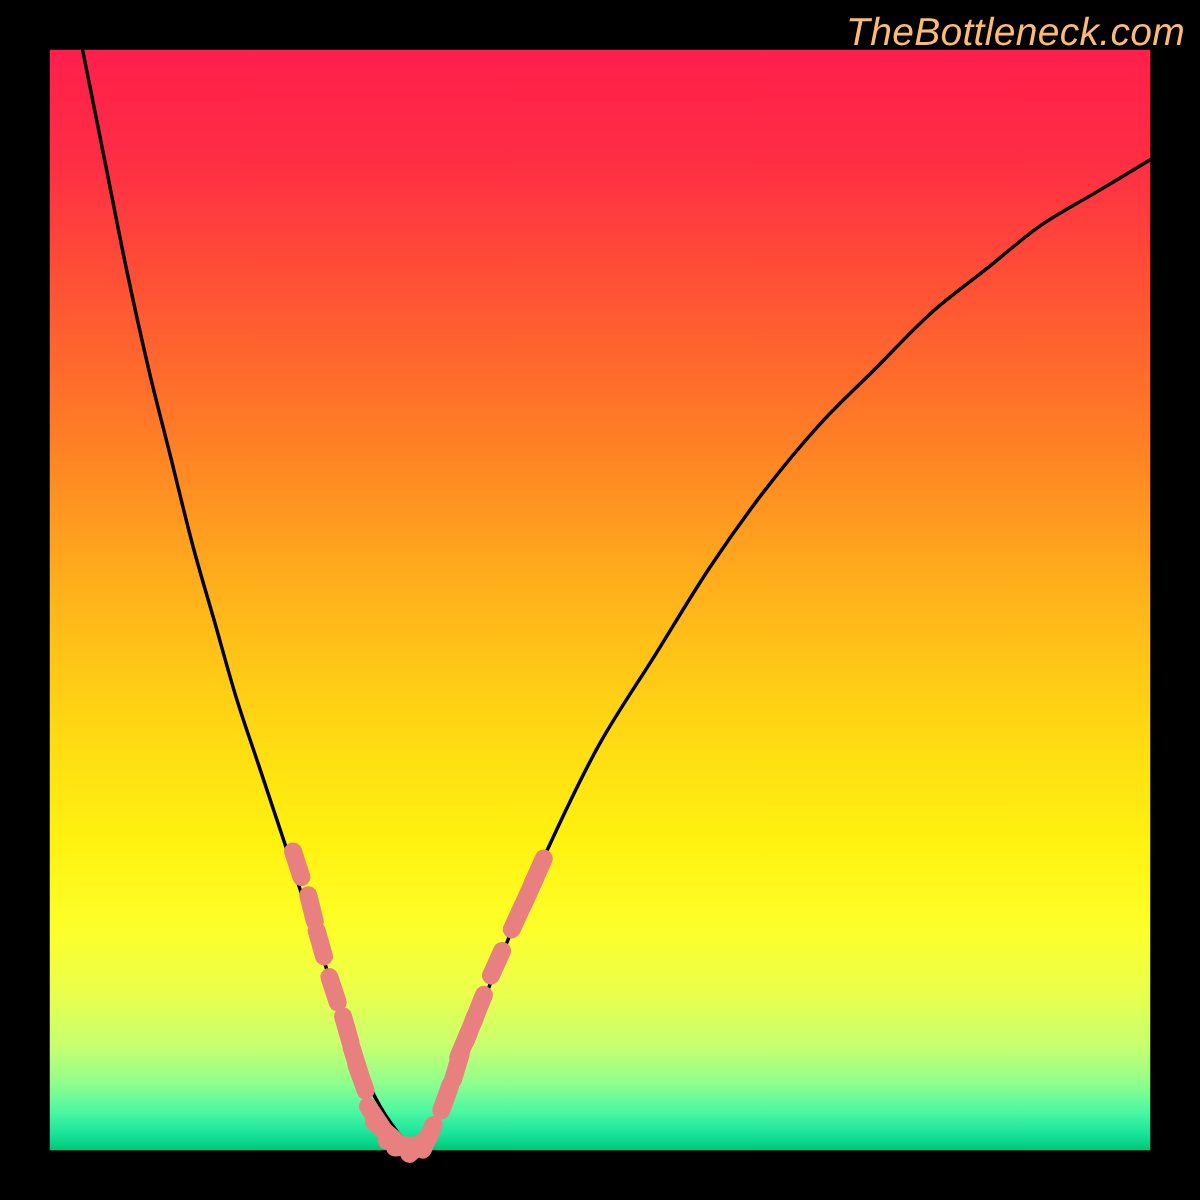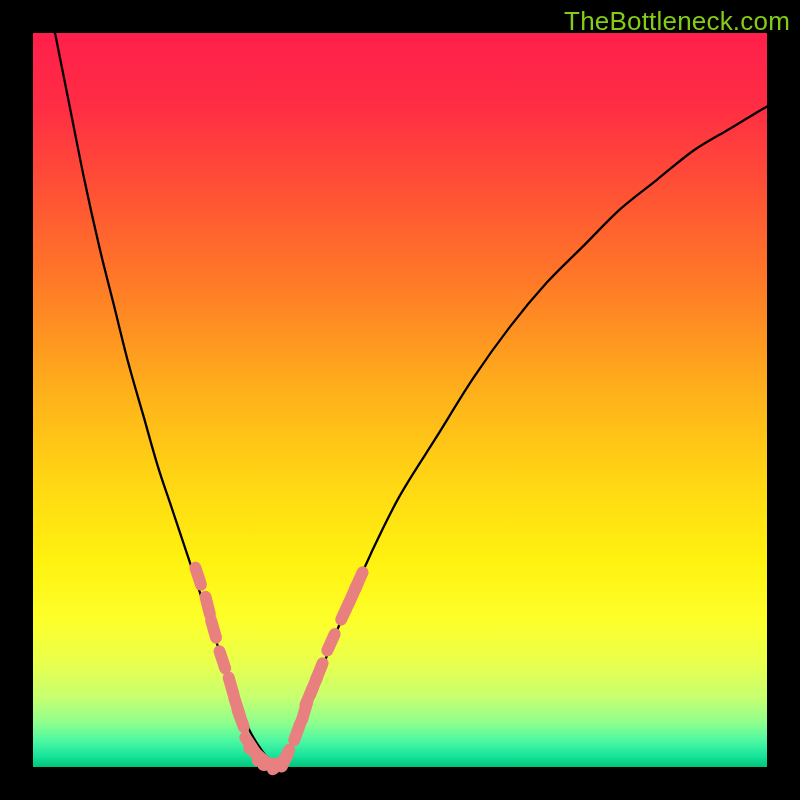--- a/index.html
+++ b/index.html
@@ -30,25 +30,26 @@
     position: absolute;
     left: 0;
     top: 0;
     width: 100%;
     height: 100%;
   }
   .watermark {
     position: absolute;
     top: 6px;
     right: 10px;
-    color: #84cc16;
+    color: #fdba74;
     font-size: 26px;
     font-weight: 400;
     letter-spacing: 0.2px;
     user-select: none;
+    font-style: italic;
   }
   svg.curve {
     position: absolute;
     left: 0;
     top: 0;
     width: 100%;
     height: 100%;
     overflow: visible;
   }
 </style>

